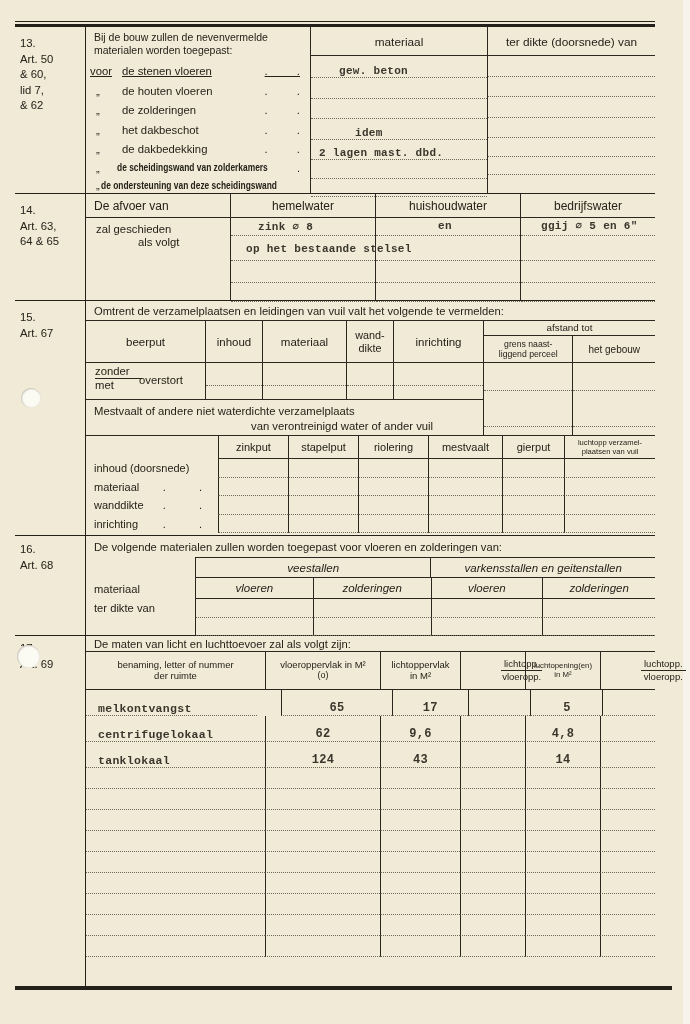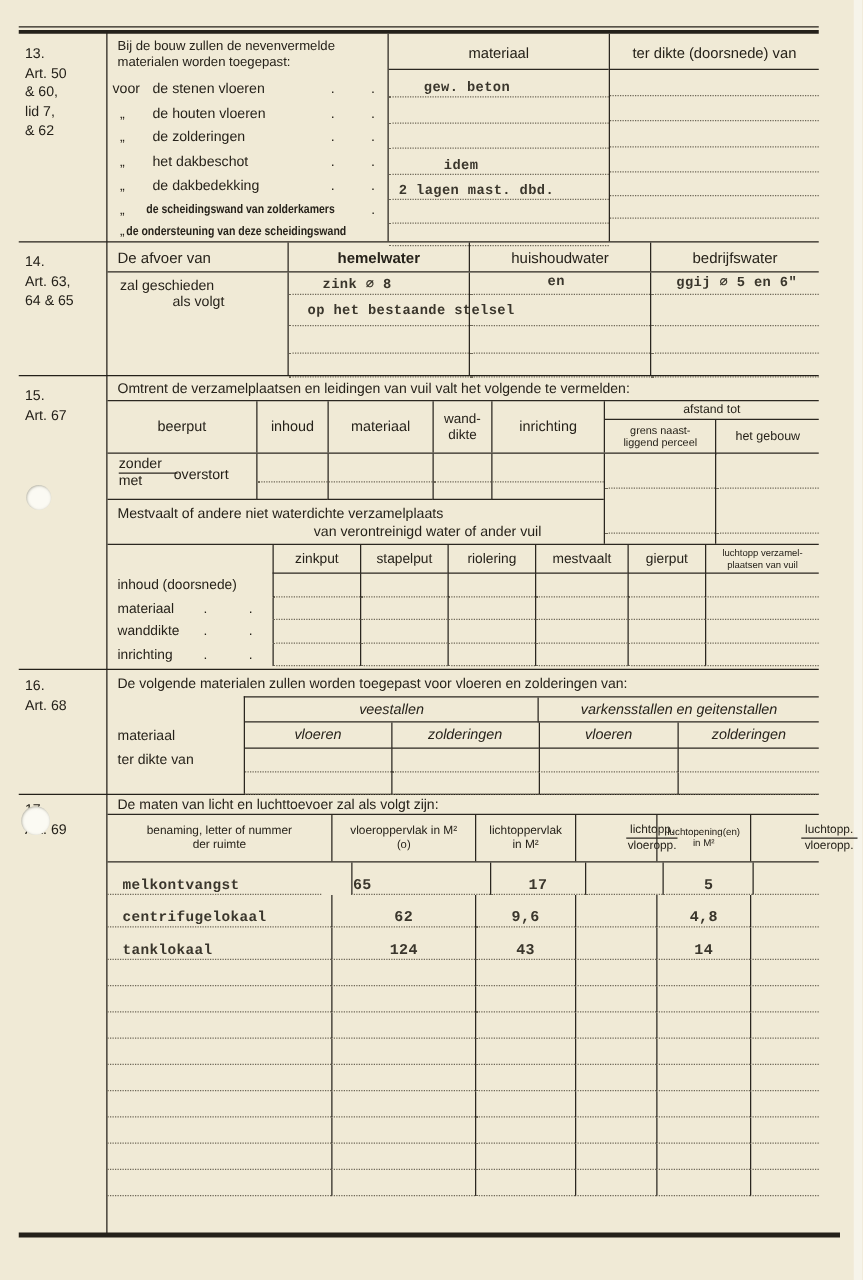--- a/index.html
+++ b/index.html
@@ -72,21 +72,21 @@
   <div>Art. 69</div>
 </div>
 
 <div class="abs row" style="left:86px;top:27px;width:569px;height:166px;">
 
   <div class="cell" style="width:224px;">
     <div style="height:29px;padding:4px 0 0 8px;font-size:10.5px;line-height:12.5px;">
       <div>Bij de bouw zullen de nevenvermelde</div>
       <div>materialen worden toegepast:</div>
     </div>
-    <div class="itemrow" style="height:21px;font-size:11.3px;">
+    <div class="itemrow" style="height:21px;font-size:11.3px;text-decoration:underline;">
       <span class="pre first">voor</span>
       <span>de stenen vloeren</span>
       <span class="dots">. .</span>
     </div>
     <div class="itemrow" style="height:19.5px;font-size:11.3px;">
       <span class="pre">„</span>
       <span>de houten vloeren</span>
       <span class="dots">. .</span>
     </div>
     <div class="itemrow" style="height:19.5px;font-size:11.3px;">
@@ -143,21 +143,21 @@
     <div class="dotb" style="height:19.5px;"></div>
     <div class="dotb" style="height:19.5px;"></div>
     <div class="dotb" style="height:17.5px;"></div>
     <div class="dotb" style="height:17.5px;"></div>
   </div>
 </div>
 
 <div class="abs" style="left:86px;top:194px;width:569px;height:106px;">
   <div class="row bb" style="height:24px;font-size:12px;line-height:25px;">
     <div class="cell" style="width:144px;padding-left:8px;">De afvoer van</div>
-    <div class="cell bl center" style="width:145px;font-weight:bold;">hemelwater</div>
+    <div class="cell bl center" style="width:145px;">hemelwater</div>
     <div class="cell bl center" style="width:145px;">huishoudwater</div>
     <div class="cell bl center" style="width:135px;">bedrijfswater</div>
   </div>
   <div class="row" style="height:82px;position:relative;">
     <div class="cell" style="width:144px;font-size:11.3px;">
       <div style="padding:5px 0 0 10px;">zal geschieden</div>
       <div style="padding:1px 0 0 52px;">als volgt</div>
     </div>
     <div class="cell bl" style="width:145px;">
       <div class="dotb" style="height:17px;"></div>
@@ -376,21 +376,21 @@
     <div class="cell bl center" style="width:55px;padding-top:6px;">
       <span class="frac"><span class="top">luchtopp.</span><br>
       <span>vloeropp.</span></span>
     </div>
   </div>
 
   <div class="row" style="height:26px;">
     <div class="cell dotb alignend" style="width:179px;">
         <span class="typed" style="padding-left:12px;font-size:11.5px;">melkontvangst</span>
       </div>
-    <div class="cell bl dotb alignend" style="width:115px;display:flex;margin-left:24px;">
+    <div class="cell bl dotb alignend" style="width:115px;justify-content:center;display:flex;margin-left:24px;">
         <span class="typed" style="font-size:12px;">65</span>
       </div>
     <div class="cell bl dotb alignend" style="width:80px;justify-content:center;display:flex;">
         <span class="typed" style="font-size:12px;">17</span>
       </div>
     <div class="cell bl dotb" style="width:65px;"></div>
     <div class="cell bl dotb alignend" style="width:75px;justify-content:center;display:flex;">
         <span class="typed" style="font-size:12px;">5</span>
       </div>
     <div class="cell bl dotb" style="width:55px;"></div>

